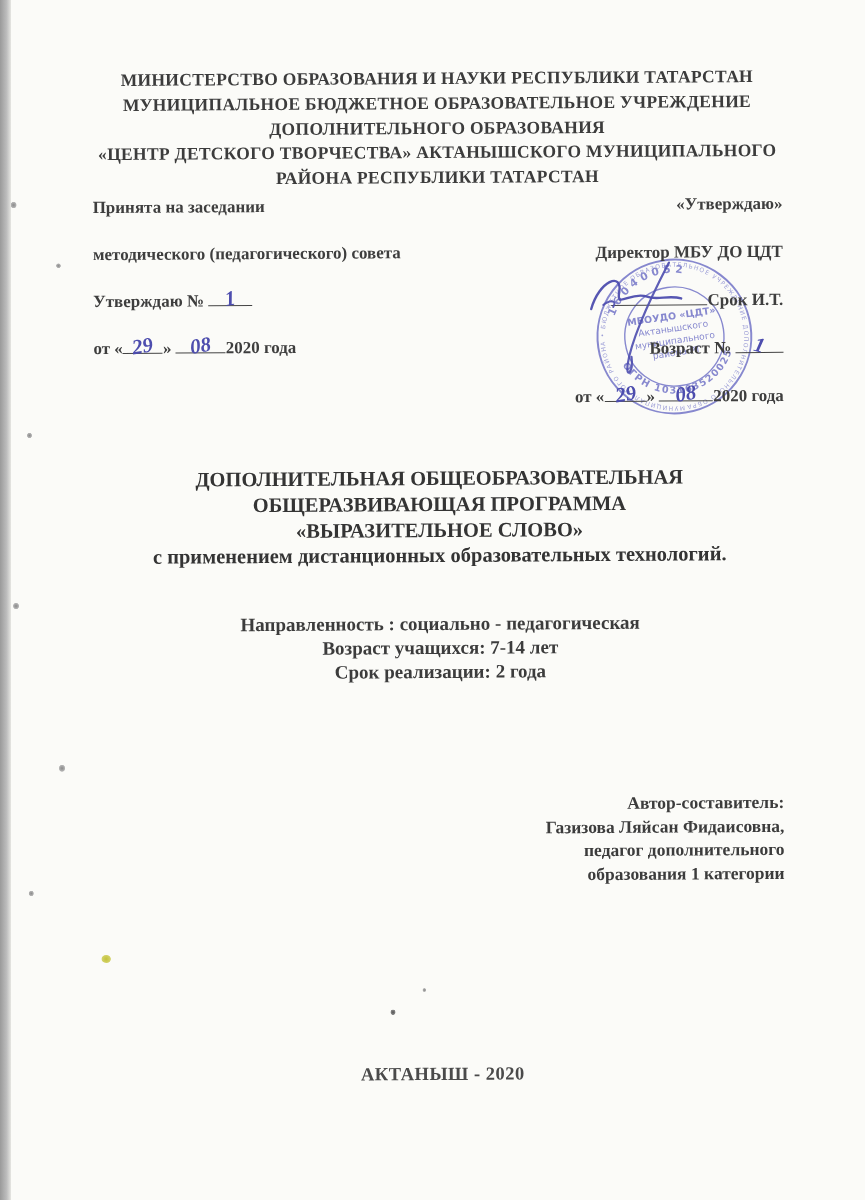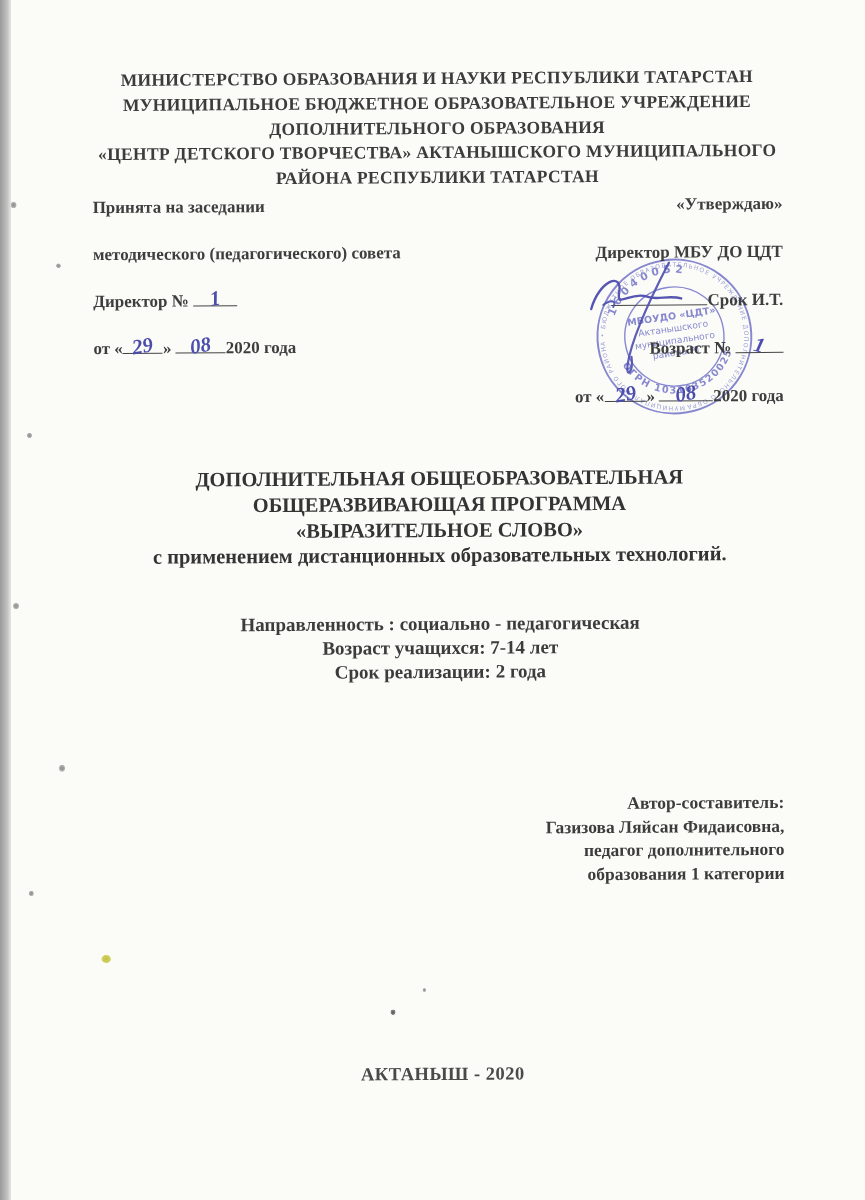--- a/index.html
+++ b/index.html
@@ -49,21 +49,21 @@
     <div>МУНИЦИПАЛЬНОЕ БЮДЖЕТНОЕ ОБРАЗОВАТЕЛЬНОЕ УЧРЕЖДЕНИЕ</div>
     <div>ДОПОЛНИТЕЛЬНОГО ОБРАЗОВАНИЯ</div>
     <div>«ЦЕНТР ДЕТСКОГО ТВОРЧЕСТВА» АКТАНЫШСКОГО  МУНИЦИПАЛЬНОГО</div>
     <div>РАЙОНА РЕСПУБЛИКИ ТАТАРСТАН</div>
   </div>
 
   <div class="accept">
     <div class="row">Принята на заседании</div>
     <div class="row">методического (педагогического) совета</div>
     <div class="row">
-      <span>Директор №</span>
+      <span>Утверждаю №</span>
       <span class="blank" style="width:44px">
         <span class="hand">1</span>
       </span>
     </div>
     <div class="row">
       <span>от «</span><span class="blank" style="width:40px"><span class="hand">29</span></span><span>»</span>
       <span class="blank" style="width:50px"><span class="hand">08</span></span><span>2020 года</span>
     </div>
   </div>
 

